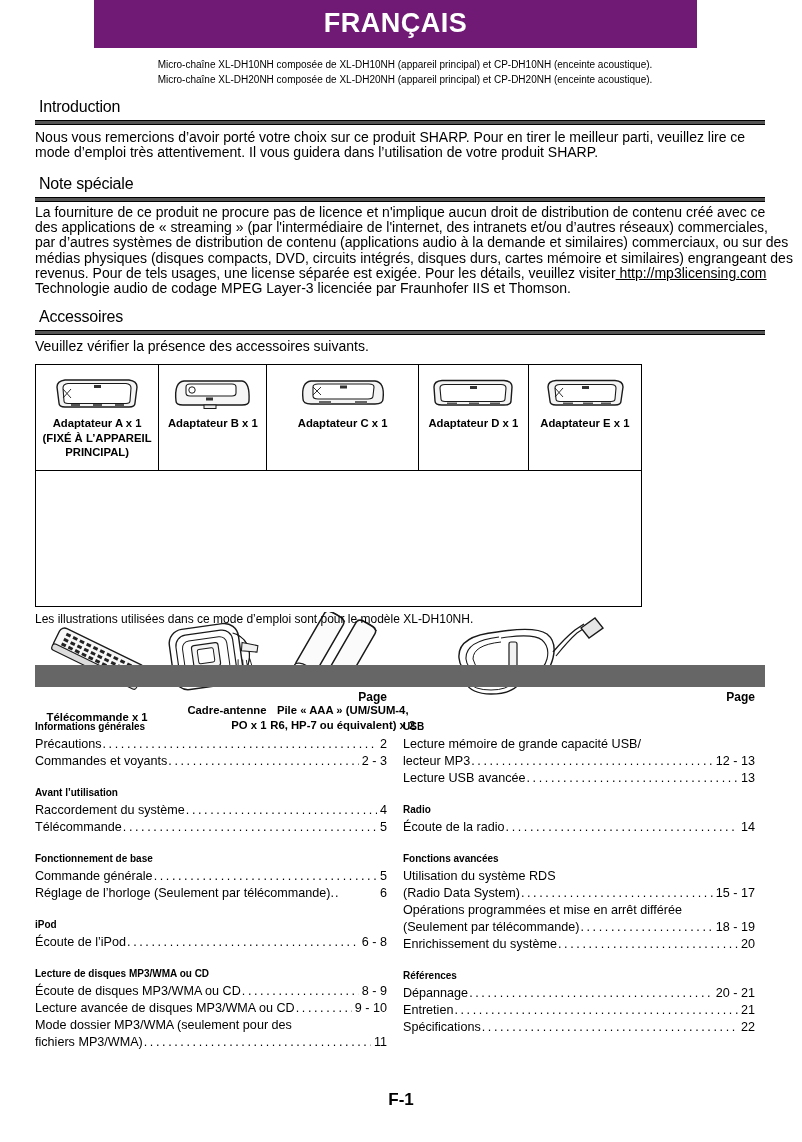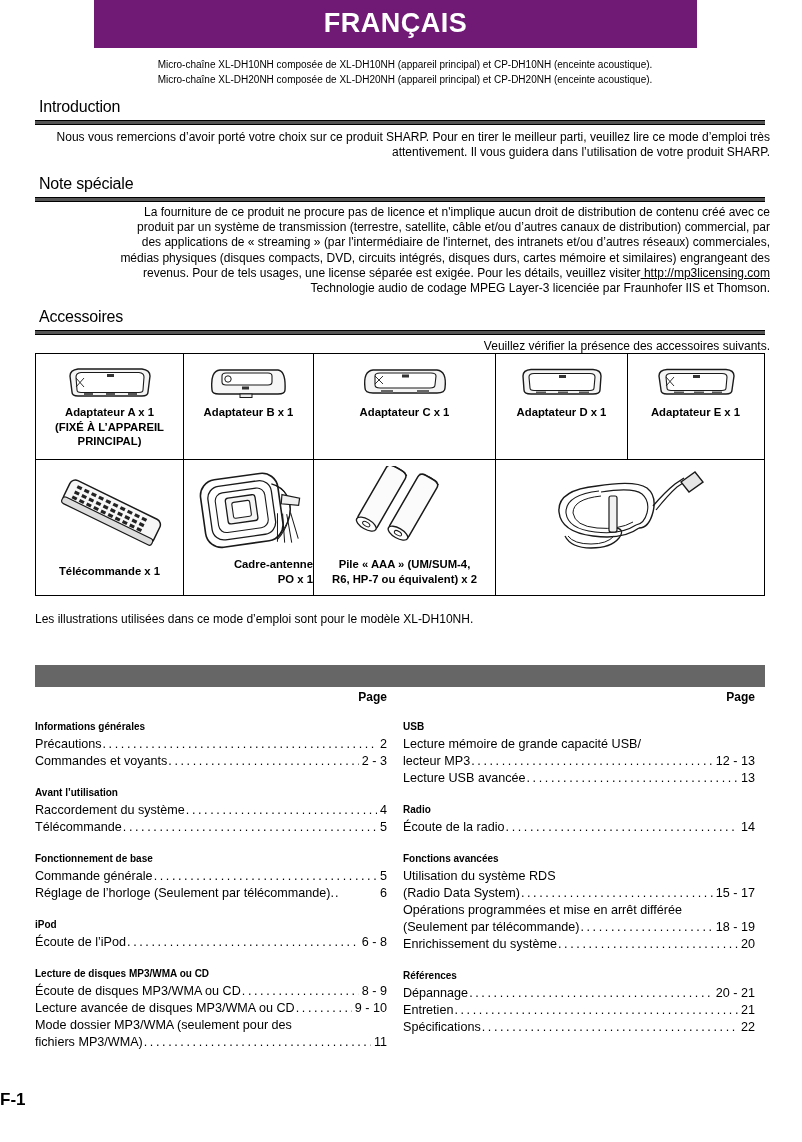--- a/index.html
+++ b/index.html
@@ -74,43 +74,43 @@
     height: 3px;
     background: #555555;
     border-top: 1px solid #000;
     border-bottom: 1px solid #000;
   }
 
   .body-text {
     position: absolute;
     left: 35px;
     width: 735px;
-    font-size: 12px;
+    font-size: 14px;
     line-height: 15.2px;
-    text-align: right;
+    text-align: left;
   }
   .nowrap-line { white-space: nowrap; }
   .link-underline { text-decoration: underline; }
 
   
   .acc-table {
     position: absolute;
     left: 35px;
-    top: 353px;
-    width: 730px;
+    top: 364px;
+    width: 607px;
     border: 1.5px solid #000;
     box-sizing: border-box;
   }
   .acc-row {
     display: flex;
     position: relative;
     box-sizing: border-box;
   }
   .acc-row.row1 { height: 105px; }
-  .acc-row.row2 { height: 136px; border-top: 1.5px solid #000; }
+  .acc-row.row2 { height: 136px; border-top: 1.5px solid #000; align-items: flex-end; }
   .acc-cell {
     position: relative;
     box-sizing: border-box;
     border-right: 1.5px solid #000;
     overflow: visible;
   }
   .acc-cell.last { border-right: none; }
   .acc-art {
     position: absolute;
     left: 0; right: 0;
@@ -212,20 +212,21 @@
     line-height: 17px;
     white-space: nowrap;
   }
 
   
   .footer-page {
     position: absolute;
     left: 0;
     right: 0;
     top: 1090px;
+    text-align: center;
     font-size: 17px;
     font-weight: bold;
   }
 </style>
 </head>
 <body>
 
 <div class="page">
 
   <div class="lang-banner">
@@ -242,22 +243,22 @@
     <div class="sec-rule"></div>
   </div>
   <div class="body-text" style="top:130px;">Nous vous remercions d’avoir porté votre choix sur ce produit SHARP. Pour en tirer le meilleur parti, veuillez lire ce mode d’emploi très attentivement. Il vous guidera dans l’utilisation de votre produit SHARP.</div>
 
   <div class="sec-head" style="top:171px;">
     <h2>Note spéciale</h2>
     <div class="sec-rule"></div>
   </div>
   <div class="body-text" style="top:205px;">
     <div class="nowrap-line">La fourniture de ce produit ne procure pas de licence et n'implique aucun droit de distribution de contenu créé avec ce</div>
-    <div class="nowrap-line">produit par un système de transmission (terrestre, satellite, câble et/ou d’autres canaux de distribution) commercial, par</div>
     <div class="nowrap-line">des applications de « streaming » (par l'intermédiaire de l'internet, des intranets et/ou d’autres réseaux) commerciales,</div>
+    <div class="nowrap-line">par d’autres systèmes de distribution de contenu (applications audio à la demande et similaires) commerciaux, ou sur des</div>
     <div class="nowrap-line">médias physiques (disques compacts, DVD, circuits intégrés, disques durs, cartes mémoire et similaires) engrangeant des</div>
     <div class="nowrap-line"><span>revenus. Pour de tels usages, une license séparée est exigée. Pour les détails, veuillez visiter</span><span class="link-underline"> http://mp3licensing.com</span></div>
     <div class="nowrap-line">Technologie audio de codage MPEG Layer-3 licenciée par Fraunhofer IIS et Thomson.</div>
   </div>
 
   <div class="sec-head" style="top:304px;">
     <h2>Accessoires</h2>
     <div class="sec-rule"></div>
   </div>
   <div class="body-text" style="top:339px;">Veuillez vérifier la présence des accessoires suivants.</div>

